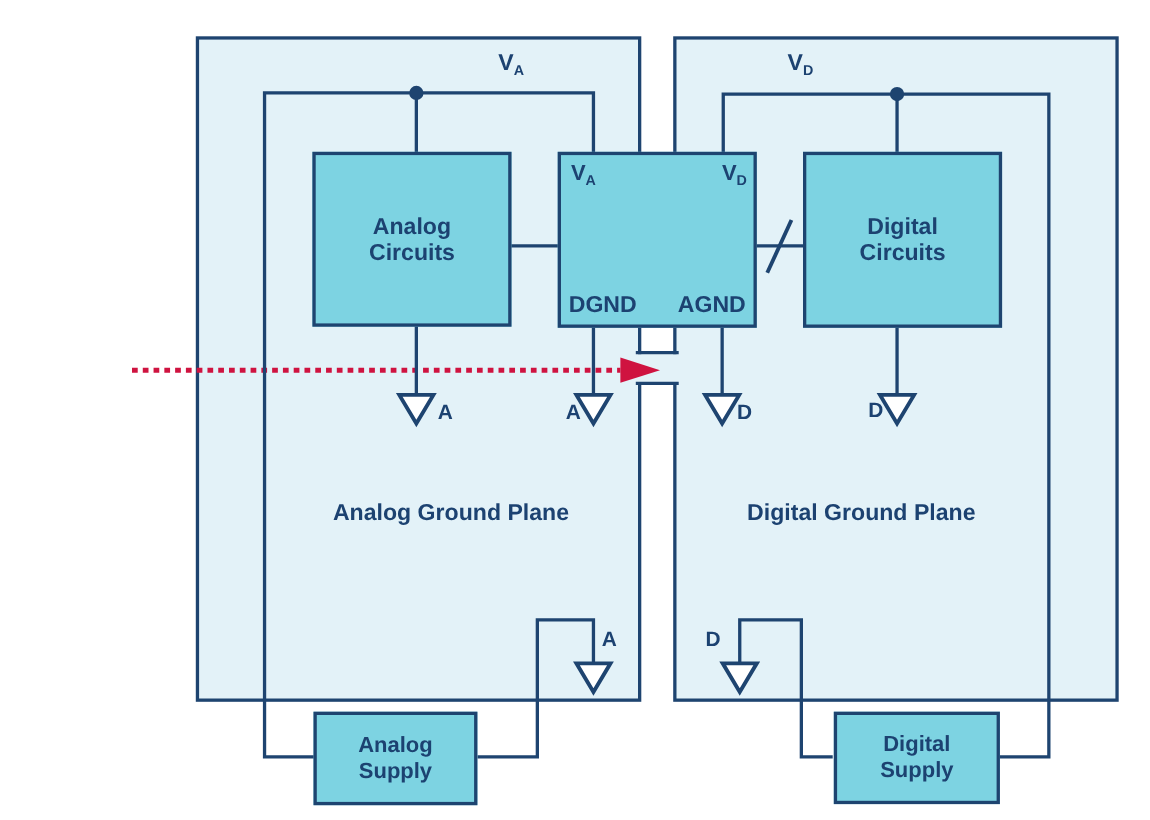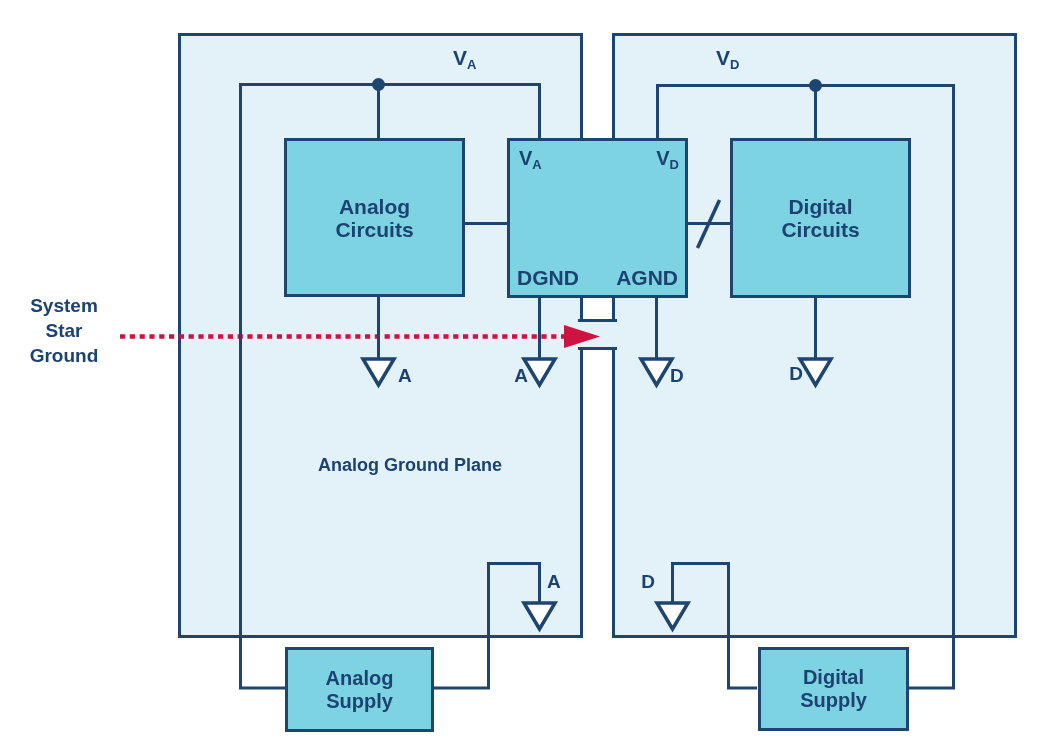--- a/index.html
+++ b/index.html
@@ -12,21 +12,21 @@
     position:absolute;box-sizing:border-box;background:#7dd3e2;
     border:3px solid #1e4470;display:flex;align-items:center;justify-content:center;
     text-align:center;font-weight:bold;z-index:2;
   }
   .box .title{font-size:21px;line-height:23px;}
   .lbl{position:absolute;font-weight:bold;z-index:3;white-space:nowrap;}
   .vlabel{font-size:21px;}
   .vlabel .sub, .pin .sub{font-size:13px;position:relative;top:4px;}
   .pin{position:absolute;font-weight:bold;font-size:20px;}
   .gnd-pin{position:absolute;font-weight:bold;font-size:21px;bottom:5px;}
-  .plane-label{font-size:18px;width:250px;text-align:center;}
+  .plane-label{font-size:21px;width:250px;text-align:center;}
   .gletter{font-size:19px;width:24px;}
   .ssg{font-size:19px;line-height:25px;width:112px;text-align:center;}
   .supply .title{font-size:20px;line-height:23px;}
 </style>
 </head>
 <body>
 
 <div id="stage">
 
   <svg id="wires" width="1045" height="745" viewBox="0 0 1045 745">
@@ -95,30 +95,26 @@
     </div>
   </div>
 
   <div class="box supply" style="left:758px;top:647px;width:151px;height:84px;">
     <div class="title">
       <div>Digital</div>
       <div>Supply</div>
     </div>
   </div>
 
-  <div class="lbl ssg" style="left:8px;top:293px;">
-    <div>System</div>
-    <div>Star</div>
-    <div>Ground</div>
-  </div>
 
   <div class="lbl vlabel" style="left:453px;top:46px;"><span>V</span><span class="sub">A</span></div>
   <div class="lbl vlabel" style="left:716px;top:46px;"><span>V</span><span class="sub">D</span></div>
 
   <div class="lbl plane-label" style="left:285px;top:455px;">Analog Ground Plane</div>
+  <div class="lbl plane-label" style="left:658px;top:455px;">Digital Ground Plane</div>
 
   <div class="lbl gletter" style="left:398px;top:365px;">A</div>
   <div class="lbl gletter" style="left:504px;top:365px;text-align:right;">A</div>
   <div class="lbl gletter" style="left:670px;top:365px;">D</div>
   <div class="lbl gletter" style="left:779px;top:363px;text-align:right;">D</div>
   <div class="lbl gletter" style="left:547px;top:571px;">A</div>
   <div class="lbl gletter" style="left:631px;top:571px;text-align:right;">D</div>
 
 </div>
 

